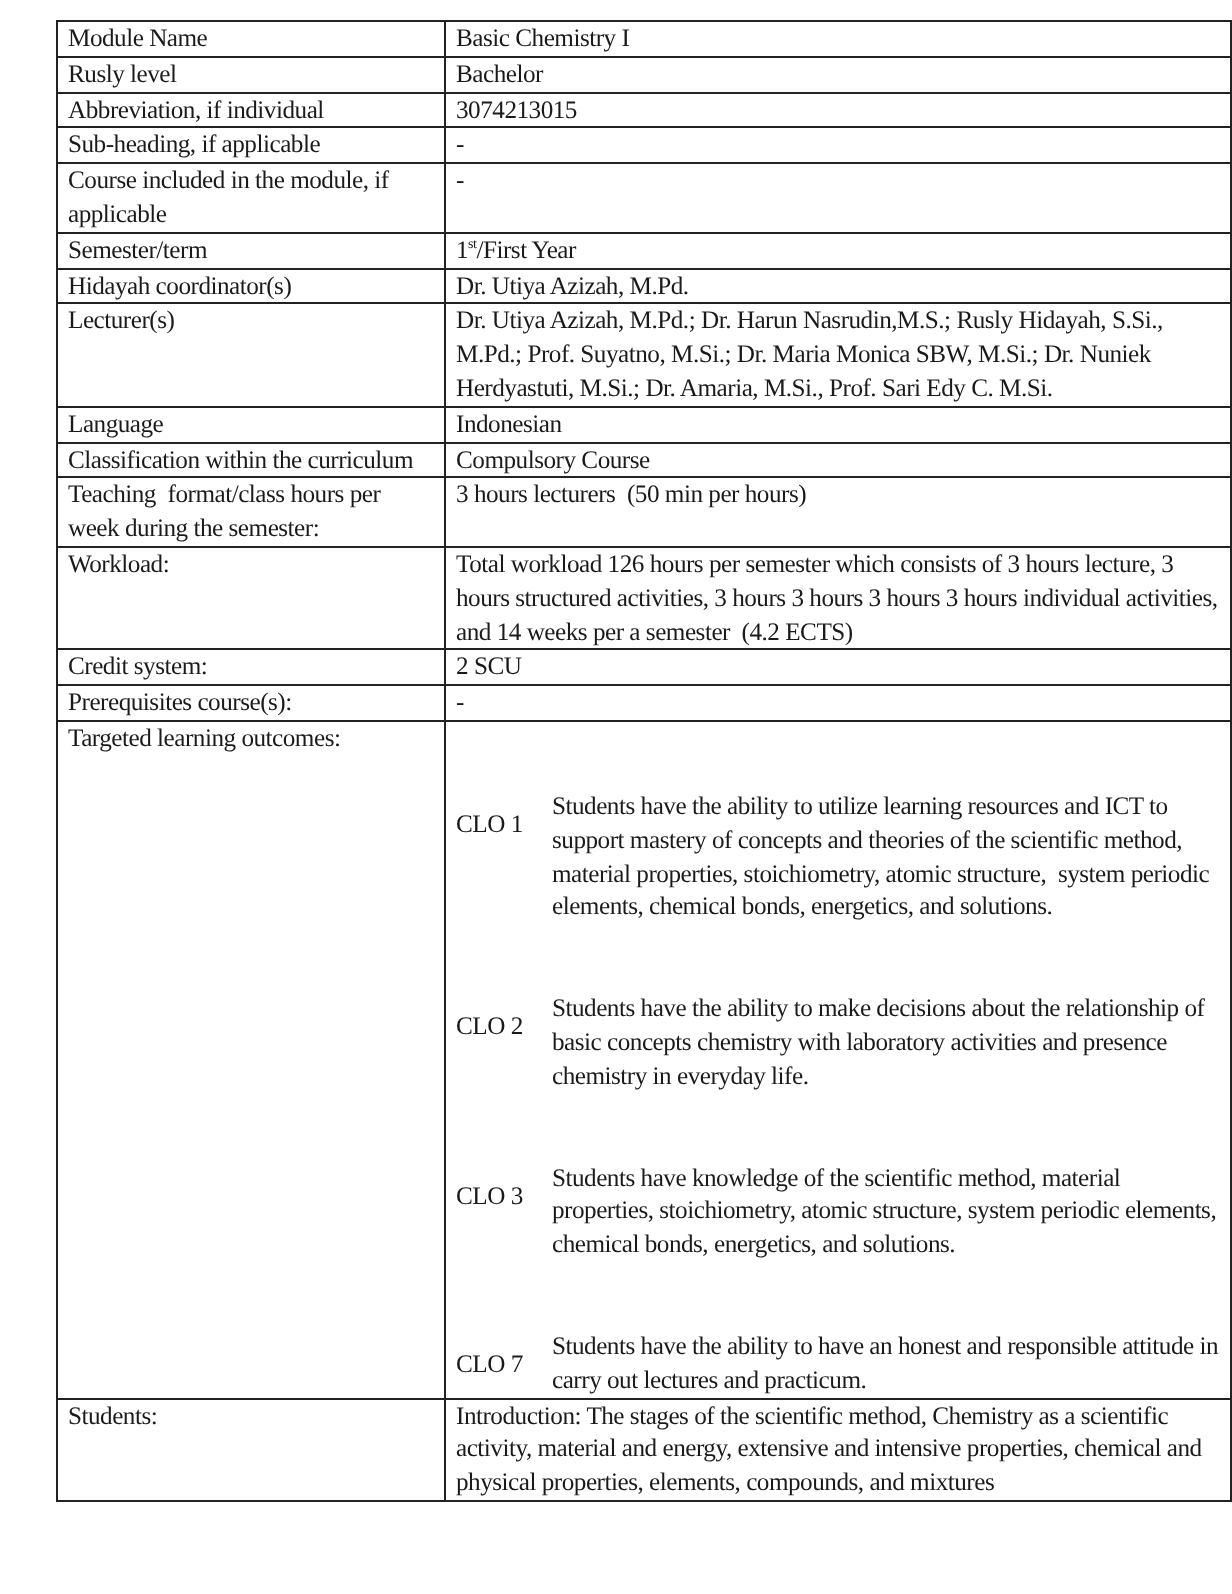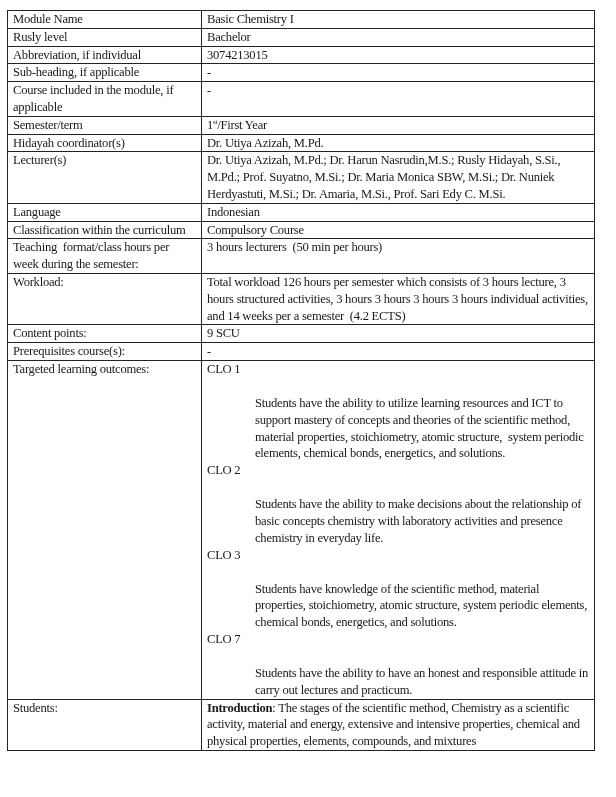--- a/index.html
+++ b/index.html
@@ -10,21 +10,21 @@
     body {
       width: 616px;
       height: 797px;
       position: relative;
       overflow: hidden;
       font-family: "Liberation Serif", "DejaVu Serif", serif;
       color: #1a1a1a;
     }
     table.module {
       position: absolute;
-      left: 7px;
+      left: 28px;
       top: 10px;
       width: 587px;
       border-collapse: collapse;
       table-layout: fixed;
       font-size: 12.6px;
       line-height: 16.8px;
     }
     table.module td {
       border: 1.6px solid #222;
       vertical-align: top;
@@ -35,27 +35,28 @@
     col.c2 { width: 393px; }
     tr.h16 td { height: 14px; }
     .clo {
       display: flex;
       padding: 0;
     }
     .clo-label {
       flex: 0 0 auto;
       width: 48px;
       white-space: nowrap;
+      margin-top: 43px;
     }
     .clo-text {
       flex: 1;
       margin-top: 34px;
     }
     .clo-item { margin-bottom: 0; }
-    .bold { font-weight: bold; }
+    .bold { font-weight: normal; }
   </style>
 </head>
 <body>
 
 <table class="module">
   <colgroup>
       <col class="c1">
       <col class="c2">
     </colgroup>
   <tbody>
@@ -101,22 +102,22 @@
     </tr>
     <tr>
       <td style="white-space:pre-wrap">Teaching  format/class hours per week during the semester:</td>
       <td style="white-space:pre-wrap">3 hours lecturers  (50 min per hours)</td>
     </tr>
     <tr>
       <td>Workload:</td>
       <td style="white-space:pre-wrap">Total workload 126 hours per semester which consists of 3 hours lecture, 3 hours structured activities, 3 hours 3 hours 3 hours 3 hours individual activities, and 14 weeks per a semester  (4.2 ECTS)</td>
     </tr>
     <tr class="h16">
-      <td>Content points:</td>
-      <td>9 SCU</td>
+      <td>Credit system:</td>
+      <td>2 SCU</td>
     </tr>
     <tr class="h16">
       <td>Prerequisites course(s):</td>
       <td>-</td>
     </tr>
     <tr>
       <td>Targeted learning outcomes:</td>
       <td>
         <div class="clo clo-item">
           <span class="clo-label">CLO 1</span>

